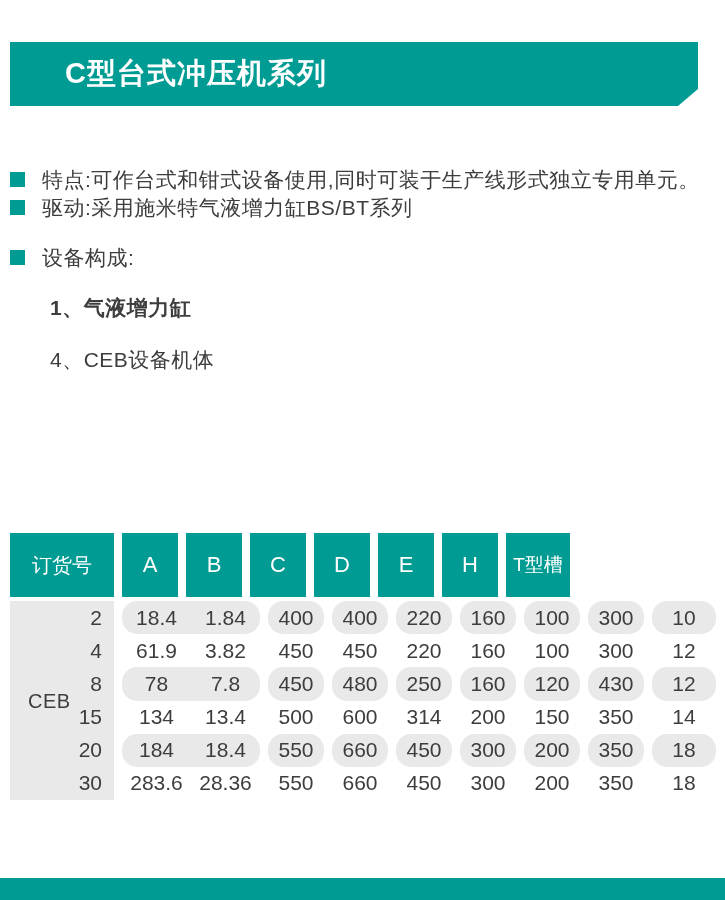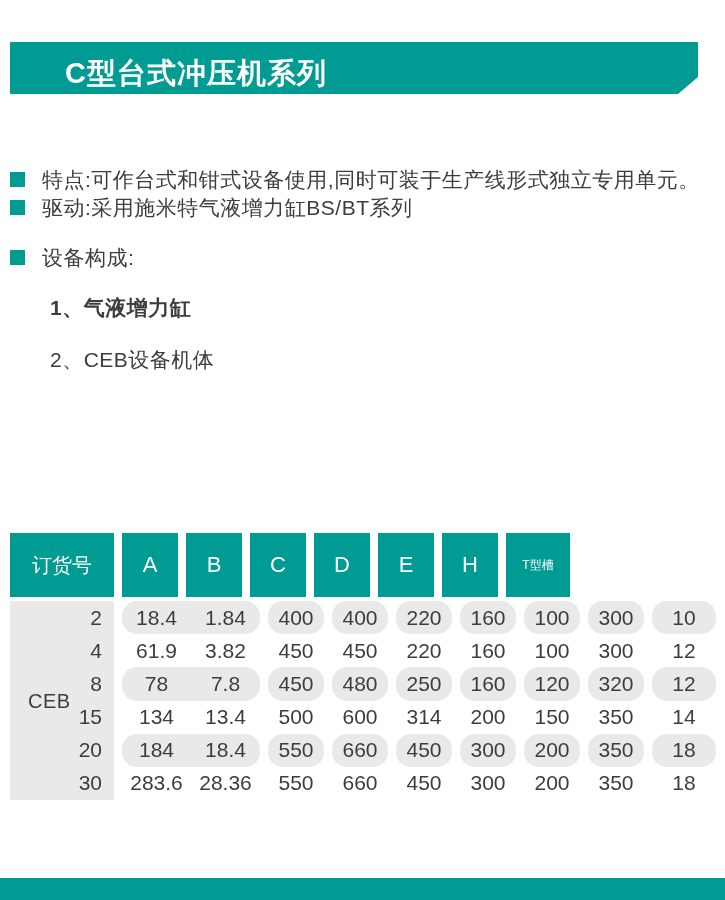--- a/index.html
+++ b/index.html
@@ -16,24 +16,24 @@
   .canvas{
     position:relative;
     width:725px;height:900px;
     background:#ffffff;
     overflow:hidden;
   }
 
   
   .banner{
     position:absolute;top:42px;left:10px;
-    width:688px;height:52px;
+    width:688px;height:64px;
     background:var(--accent);
     clip-path:polygon(0 0,100% 0,100% calc(100% - 17px),calc(100% - 20px) 100%,0 100%);
-    display:flex;align-items:flex-end;
+    display:flex;align-items:center;
   }
   .banner-title{
     color:#ffffff;
     font-size:29px;font-weight:bold;
     padding-left:55px;
     letter-spacing:1px;
   }
 
   
   .bullet-row{
@@ -81,21 +81,21 @@
     font-size:20px;
   }
   .cell{margin-left:8px;}
   .cell:first-child{margin-left:0;}
   .c-order{width:104px;}
   .c-knt{width:138px;}
   .c-std{width:56px;}
   .c-tslot{width:64px;}
   .th-order{height:64px;}
   .th-letter{height:64px;font-size:22px;}
-  .th-tslot{height:64px;font-size:12px;letter-spacing:0;}
+  .th-tslot{height:64px;font-size:19px;letter-spacing:0;}
   .th-group{display:flex;flex-direction:column;background:transparent;}
   .th-maxload{height:32px;font-size:20px;letter-spacing:1px;}
   .th-knt-row{height:28px;margin-top:4px;display:flex;}
   .th-kn,.th-t{flex:1 1 50%;height:100%;font-size:19px;}
 
   .tbody{
     position:relative;
     margin-top:4px;height:199px;
     display:flex;flex-direction:column;
   }
@@ -142,21 +142,21 @@
   <div class="bullet-row b2">
     <span class="bullet-square"></span>
     <span class="bullet-text">驱动:采用施米特气液增力缸BS/BT系列</span>
   </div>
   <div class="bullet-row b3">
     <span class="bullet-square"></span>
     <span class="bullet-text">设备构成:</span>
   </div>
 
   <div class="list-item i1">1、气液增力缸</div>
-  <div class="list-item i2">2、CEB设备机体</div>
+  <div class="list-item i2">4、CEB设备机体</div>
 
   <div class="spec-table">
     <div class="thead">
       <div class="th th-order cell c-order">订货号</div>
       <div class="th th-letter cell c-std">A</div>
       <div class="th th-letter cell c-std">B</div>
       <div class="th th-letter cell c-std">C</div>
       <div class="th th-letter cell c-std">D</div>
       <div class="th th-letter cell c-std">E</div>
       <div class="th th-letter cell c-std">H</div>
@@ -197,21 +197,21 @@
     <div class="td td-order cell">8</div>
     <div class="td td-knt cell">
       <span class="td-kn">78</span>
       <span class="td-t">7.8</span>
     </div>
     <div class="td cell c-std">450</div>
     <div class="td cell c-std">480</div>
     <div class="td cell c-std">250</div>
     <div class="td cell c-std">160</div>
     <div class="td cell c-std">120</div>
-    <div class="td cell c-std">320</div>
+    <div class="td cell c-std">430</div>
     <div class="td cell c-tslot">12</div>
   </div>
         <div class="trow">
     <div class="td td-order cell">15</div>
     <div class="td td-knt cell">
       <span class="td-kn">134</span>
       <span class="td-t">13.4</span>
     </div>
     <div class="td cell c-std">500</div>
     <div class="td cell c-std">600</div>

